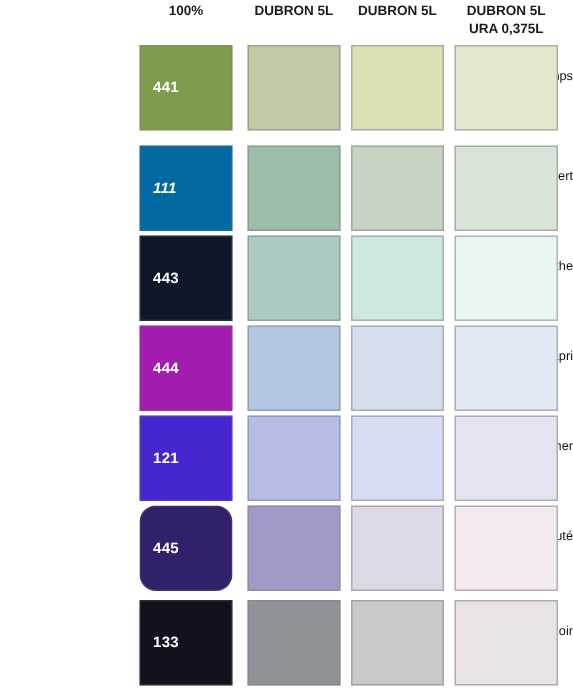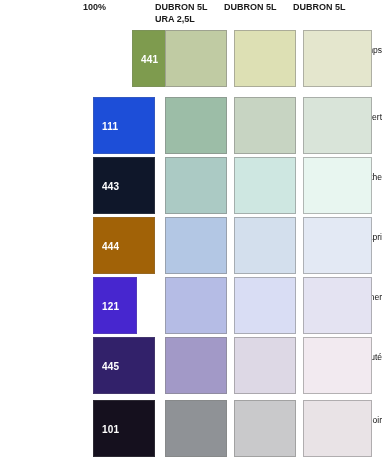--- a/index.html
+++ b/index.html
@@ -26,20 +26,21 @@
   .header-row {
     position: absolute;
     left: 0;
     top: 0;
     width: 382px;
     height: 28px;
   }
   .col-head {
     position: absolute;
     top: 2px;
+    text-align: center;
     font-size: 9px;
     font-weight: bold;
     line-height: 11.5px;
     color: #1a1a1a;
     letter-spacing: 0px;
   }
   .col-head .l1 { display: block; white-space: nowrap; }
   .col-head .l2 { display: block; white-space: nowrap; }
 
   
@@ -78,77 +79,77 @@
 <body>
 
 <div id="chart">
 
   <div class="header-row">
       <div class="col-head" style="left: 83px; width: 82px;">
         <span class="l1">100%</span>
       </div>
       <div class="col-head" style="left: 155px; width: 82px;">
         <span class="l1">DUBRON 5L</span>
-        <span class="l2">URA 2,5L</span>
       </div>
       <div class="col-head" style="left: 224px; width: 82px;">
         <span class="l1">DUBRON 5L</span>
       </div>
       <div class="col-head" style="left: 293px; width: 89px;">
         <span class="l1">DUBRON 5L</span>
+        <span class="l2">URA 0,375L</span>
       </div>
     </div>
 
   <div>
       <div class="row-label" style="top: 45px;">vert printemps</div>
       <div class="row-label" style="top: 112px;">vert</div>
       <div class="row-label" style="top: 172px;">turquoise menthe</div>
       <div class="row-label" style="top: 232px;">bleu capri</div>
       <div class="row-label" style="top: 292px;">bleu outremer</div>
       <div class="row-label" style="top: 352px;">violet bleuté</div>
       <div class="row-label" style="top: 415px;">noir</div>
     </div>
   <div>
-      <div class="swatch primary" style="left: 93px; top: 30px; width: 62px; height: 57px; background: rgb(126, 155, 78); margin-left: 39px;">
+      <div class="swatch primary" style="left: 93px; top: 30px; width: 62px; height: 57px; background: rgb(126, 155, 78);">
         <span class="swatch-code">441</span>
       </div>
       <div class="swatch" style="left: 165px; top: 30px; width: 62px; height: 57px; background: rgb(192, 203, 163);"></div>
       <div class="swatch" style="left: 234px; top: 30px; width: 62px; height: 57px; background: rgb(221, 224, 180);"></div>
       <div class="swatch" style="left: 303px; top: 30px; width: 69px; height: 57px; background: rgb(228, 230, 205);"></div>
-      <div class="swatch primary" style="left: 93px; top: 97px; width: 62px; height: 57px; background: #1d4ed8;">
+      <div class="swatch primary" style="left: 93px; top: 97px; width: 62px; height: 57px; background: #0369a1; font-style: italic;">
         <span class="swatch-code">111</span>
       </div>
       <div class="swatch" style="left: 165px; top: 97px; width: 62px; height: 57px; background: rgb(156, 189, 167);"></div>
       <div class="swatch" style="left: 234px; top: 97px; width: 62px; height: 57px; background: rgb(199, 212, 194);"></div>
       <div class="swatch" style="left: 303px; top: 97px; width: 69px; height: 57px; background: rgb(217, 228, 217);"></div>
       <div class="swatch primary" style="left: 93px; top: 157px; width: 62px; height: 57px; background: #0f172a;">
         <span class="swatch-code">443</span>
       </div>
       <div class="swatch" style="left: 165px; top: 157px; width: 62px; height: 57px; background: rgb(171, 202, 196);"></div>
       <div class="swatch" style="left: 234px; top: 157px; width: 62px; height: 57px; background: rgb(206, 231, 225);"></div>
       <div class="swatch" style="left: 303px; top: 157px; width: 69px; height: 57px; background: rgb(232, 246, 240);"></div>
-      <div class="swatch primary" style="left: 93px; top: 217px; width: 62px; height: 57px; background: #a16207;">
+      <div class="swatch primary" style="left: 93px; top: 217px; width: 62px; height: 57px; background: #a21caf;">
         <span class="swatch-code">444</span>
       </div>
       <div class="swatch" style="left: 165px; top: 217px; width: 62px; height: 57px; background: rgb(179, 199, 228);"></div>
       <div class="swatch" style="left: 234px; top: 217px; width: 62px; height: 57px; background: rgb(211, 223, 237);"></div>
       <div class="swatch" style="left: 303px; top: 217px; width: 69px; height: 57px; background: rgb(227, 233, 244);"></div>
-      <div class="swatch primary" style="left: 93px; top: 277px; width: 44px; height: 57px; background: rgb(71, 38, 207);">
+      <div class="swatch primary" style="left: 93px; top: 277px; width: 62px; height: 57px; background: rgb(71, 38, 207);">
         <span class="swatch-code">121</span>
       </div>
       <div class="swatch" style="left: 165px; top: 277px; width: 62px; height: 57px; background: rgb(181, 188, 229);"></div>
       <div class="swatch" style="left: 234px; top: 277px; width: 62px; height: 57px; background: rgb(217, 221, 244);"></div>
       <div class="swatch" style="left: 303px; top: 277px; width: 69px; height: 57px; background: rgb(228, 227, 242);"></div>
-      <div class="swatch primary" style="left: 93px; top: 337px; width: 62px; height: 57px; background: rgb(50, 33, 106);">
+      <div class="swatch primary" style="left: 93px; top: 337px; width: 62px; height: 57px; background: rgb(50, 33, 106); border-radius: 11px;">
         <span class="swatch-code">445</span>
       </div>
       <div class="swatch" style="left: 165px; top: 337px; width: 62px; height: 57px; background: rgb(162, 153, 199);"></div>
       <div class="swatch" style="left: 234px; top: 337px; width: 62px; height: 57px; background: rgb(221, 216, 229);"></div>
       <div class="swatch" style="left: 303px; top: 337px; width: 69px; height: 57px; background: rgb(242, 234, 240);"></div>
       <div class="swatch primary" style="left: 93px; top: 400px; width: 62px; height: 57px; background: rgb(21, 16, 30);">
-        <span class="swatch-code">101</span>
+        <span class="swatch-code">133</span>
       </div>
       <div class="swatch" style="left: 165px; top: 400px; width: 62px; height: 57px; background: rgb(143, 146, 150);"></div>
       <div class="swatch" style="left: 234px; top: 400px; width: 62px; height: 57px; background: rgb(201, 201, 203);"></div>
       <div class="swatch" style="left: 303px; top: 400px; width: 69px; height: 57px; background: rgb(233, 227, 230);"></div>
     </div>
 
 </div>
 
 </body></html>

